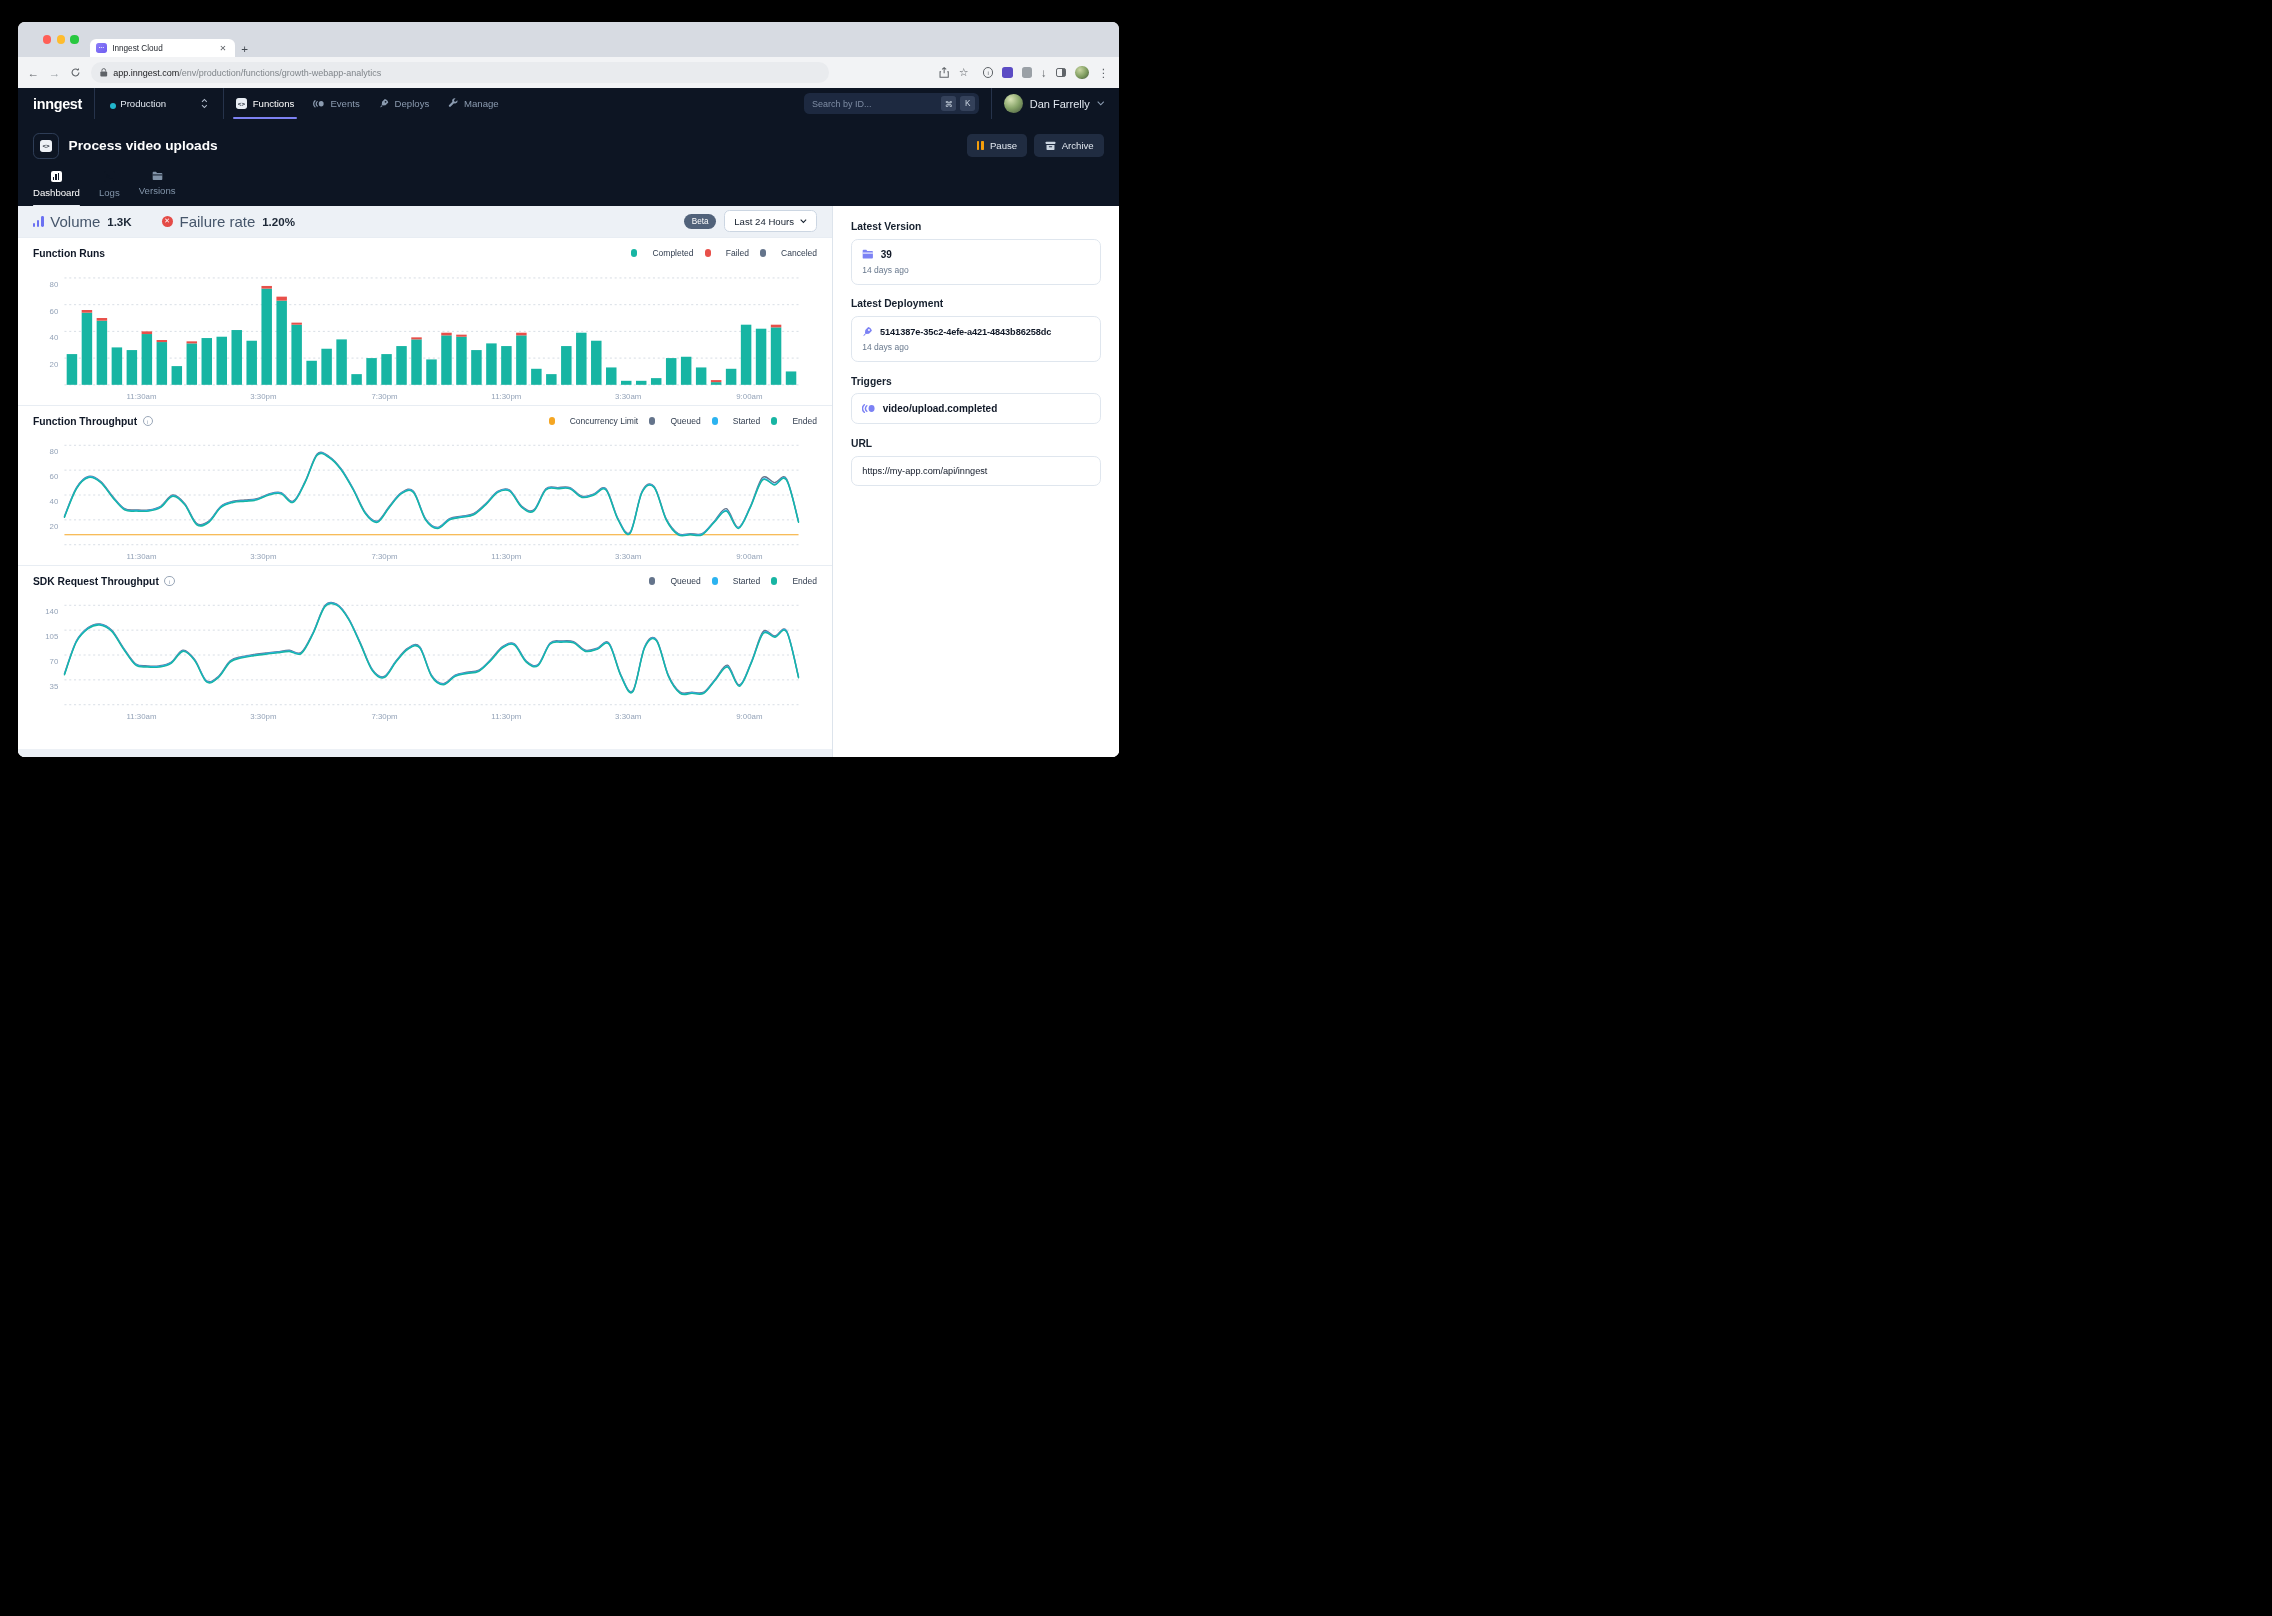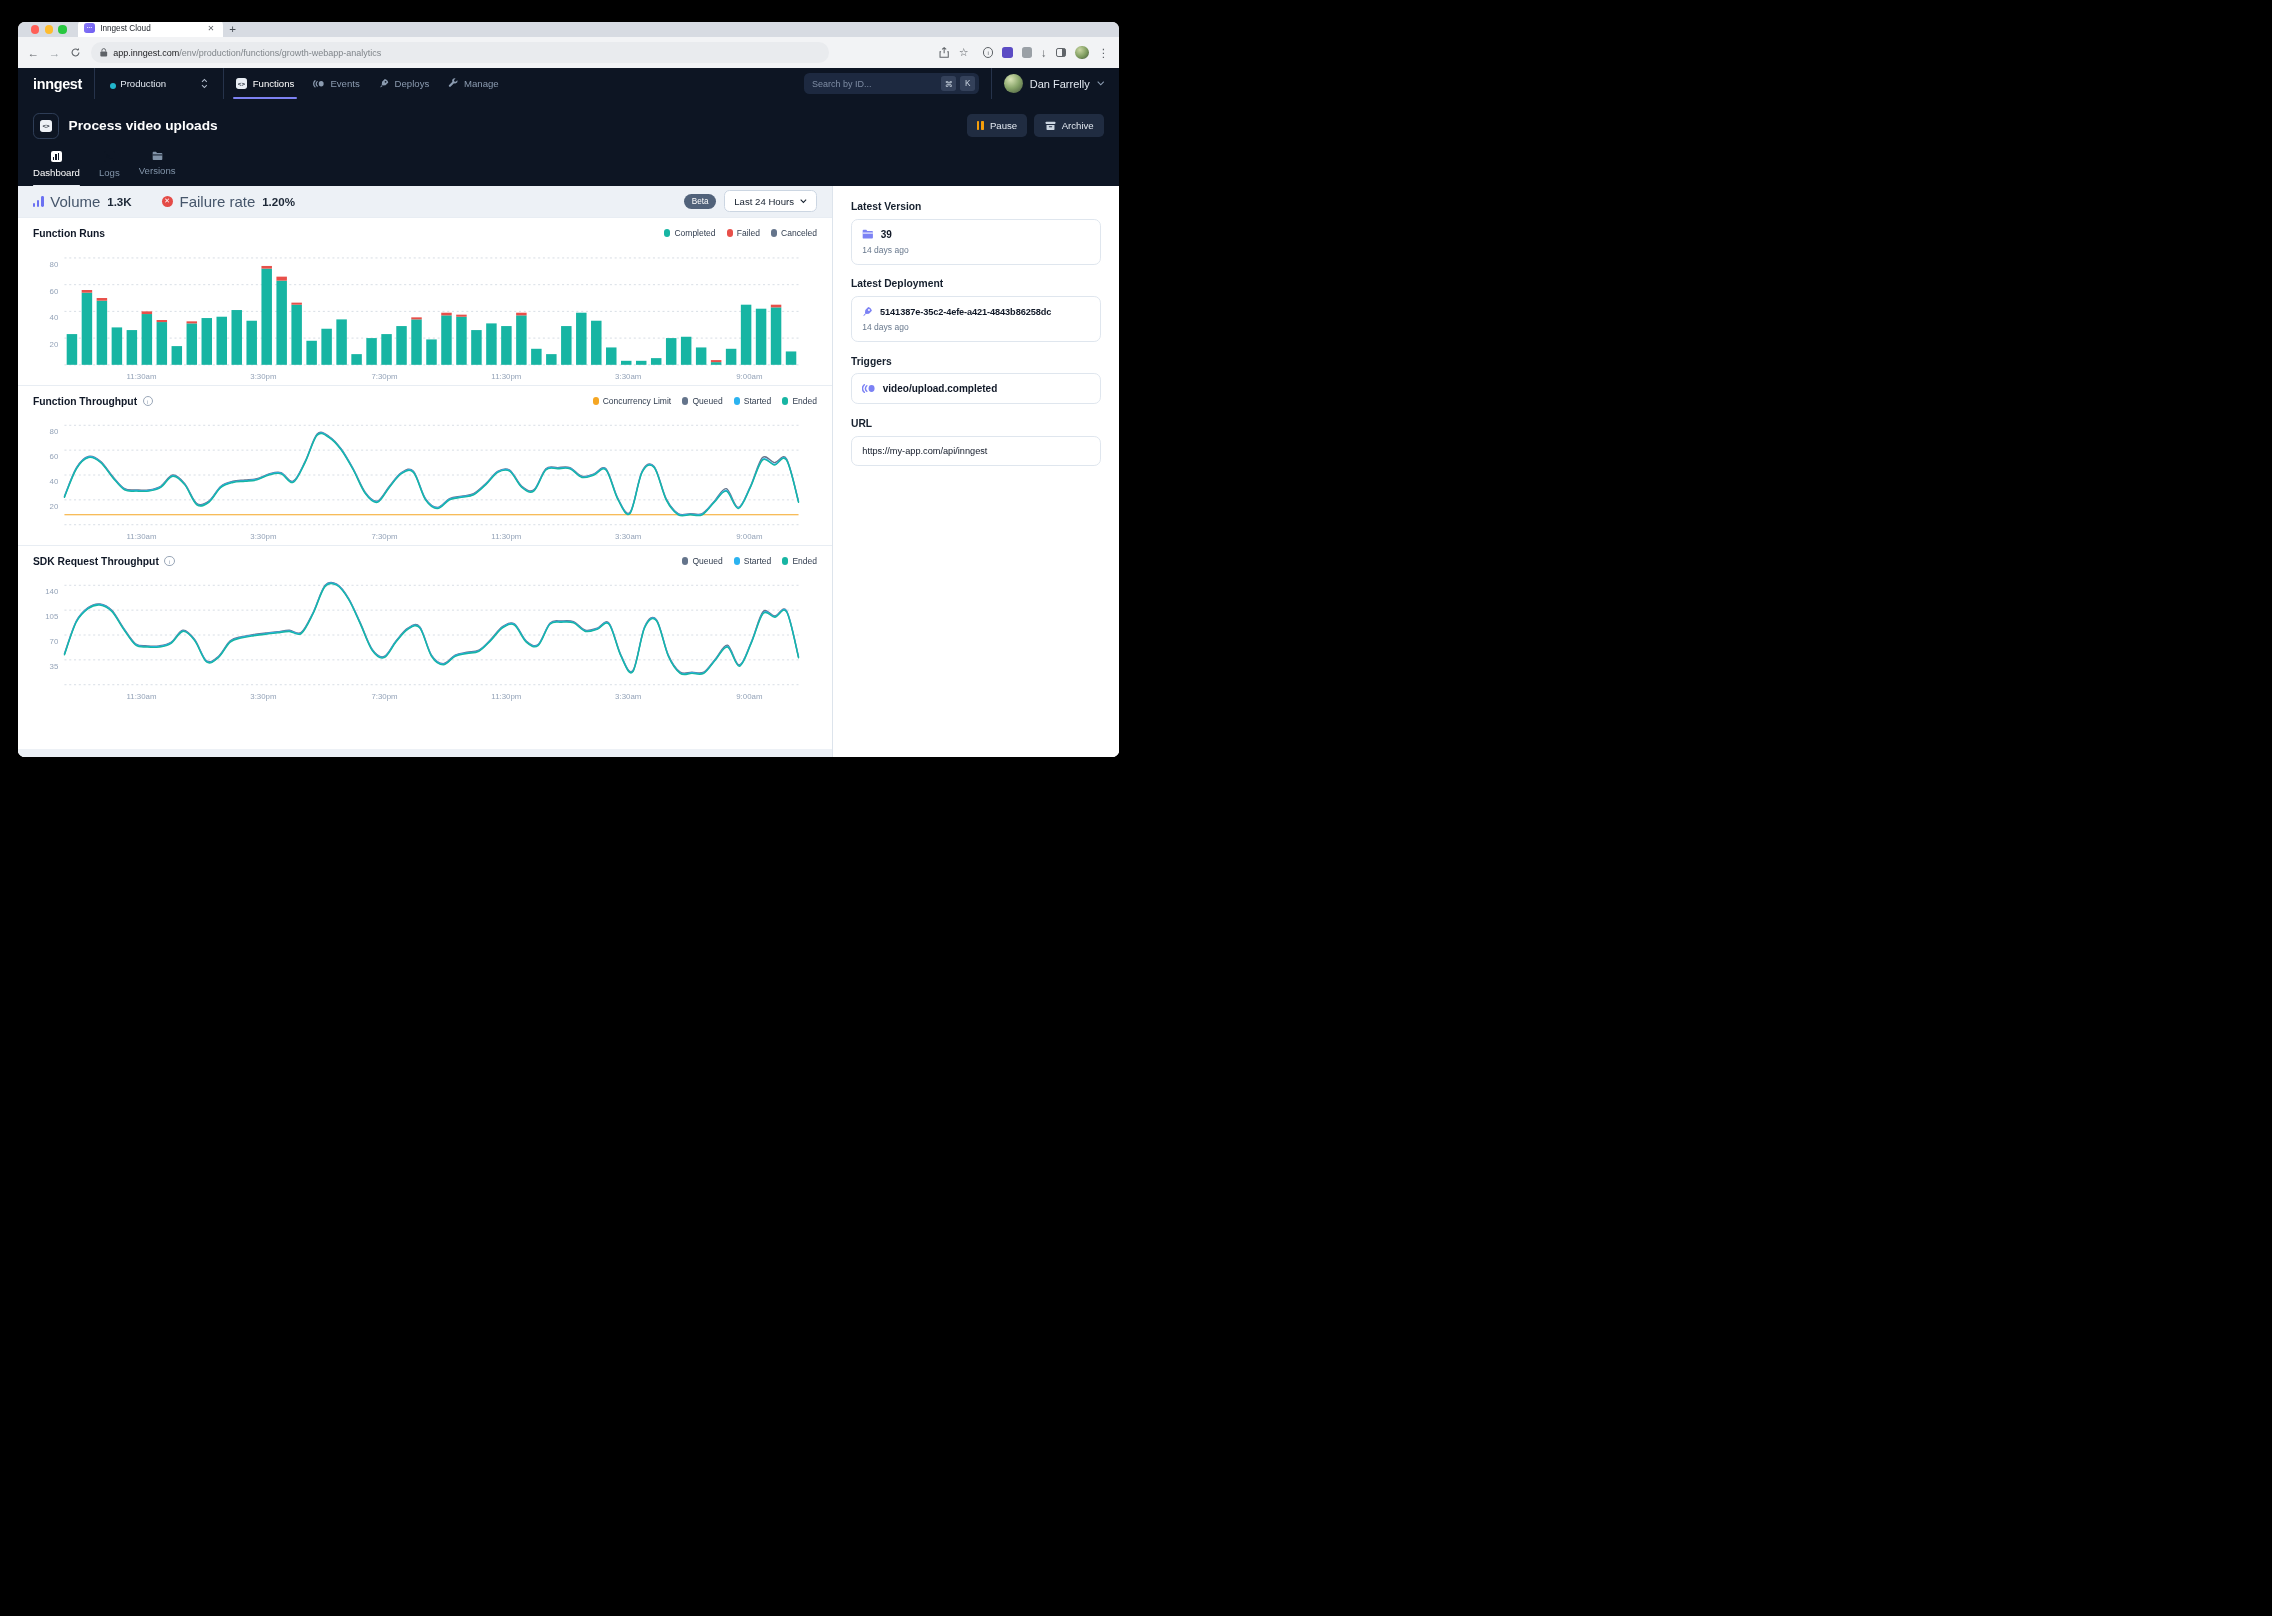--- a/index.html
+++ b/index.html
@@ -1,21 +1,21 @@
 <!DOCTYPE html>
 <html style="font-size:11px"><head>
 <meta charset="utf-8">
 <style>
   * { margin:0; padding:0; box-sizing:border-box; }
   html,body { background:#000; }
   body { width:1136px; height:808px; font-family:"Liberation Sans","DejaVu Sans",sans-serif; position:relative; overflow:hidden; }
   .window { position:absolute; left:18px; top:22px; width:1101px; height:735px; border-radius:6.8px; overflow:hidden; background:#fff; box-shadow:0 12.3px 34px rgba(0,0,0,.6); display:flex; flex-direction:column; }
 
   
-  .tabbar { height:15px; background:#d7dbe2; display:flex; align-items:flex-end; padding-left:13px; flex:none; }
+  .tabbar { height:35px; background:#d7dbe2; display:flex; align-items:flex-end; padding-left:25px; flex:none; }
   .lights { display:flex; gap:5.5px; align-items:center; height:100%; padding-right:11px; }
   .light { width:8.2px; height:8.2px; border-radius:50%; }
   .tab { width:145px; height:18px; background:#fff; border-radius:6.2px 6.2px 0 0; display:flex; align-items:center; gap:5.5px; padding:0 6.8px; }
   .favicon { width:10.3px; height:10.3px; border-radius:2.7px; background:linear-gradient(135deg,#8b7cf8,#6e5df0); position:relative; flex:none; }
   .favicon::after { content:"···"; position:absolute; left:0; right:0; top:-0.7px; text-align:center; color:#fff; font-size:5.5px; font-weight:bold; letter-spacing:0; line-height:10.3px; }
   .tab-title { font-size:8.2px; color:#23272e; flex:1; white-space:nowrap; overflow:hidden; }
   .tab-close { font-size:8.2px; color:#5f6368; padding:0 1.4px; }
   .newtab { font-size:11.6px; color:#444a52; margin:0 0 2.1px 6.8px; }
   .urlbar { height:31px; background:#f2f3f5; display:flex; align-items:center; padding:0 9.6px; gap:9.6px; flex:none; }
   .nav-glyph { font-size:11.6px; color:#5f6368; }
@@ -82,21 +82,21 @@
   .stats-right { margin-left:auto; display:flex; align-items:center; gap:8.2px; }
   .beta-pill { background:#51627a; color:#fff; font-size:8.2px; padding:2.7px 7.5px; border-radius:683px; }
   .range-btn { background:#fff; border:0.7px solid #ccd6e2; border-radius:5.5px; height:22px; display:flex; align-items:center; gap:6.2px; padding:0 9px; font-size:9.6px; color:#16202e; font-weight:500; }
 
   .chart-section { padding:9.6px 15px 1.4px; border-top:0.7px solid #e8edf3; flex:none; }
   .chart-section:first-of-type { border-top:none; }
   .cs-head { display:flex; align-items:center; }
   .cs-title { font-size:10.3px; font-weight:bold; color:#101827; }
   .info-ico { width:10.3px; height:10.3px; border:0.7px solid #9aa7b8; border-radius:50%; color:#9aa7b8; font-size:6.2px; display:inline-flex; align-items:center; justify-content:center; margin-left:5.5px; }
   .legend { margin-left:auto; display:flex; align-items:center; gap:11px; }
-  .legend-item { display:flex; align-items:center; gap:4px; font-size:8.5px; color:#303c4e; }
+  .legend-item { display:flex; align-items:center; gap:15px; font-size:8.5px; color:#303c4e; }
   .legend-dot { width:6.2px; height:8.2px; border-radius:3.4px; }
   .footer-strip { height:8.2px; background:#edf1f6; margin-top:auto; flex:none; }
 
   
   .sidebar { width:286px; background:#fff; padding:15px 18px; overflow:hidden; flex:none; }
   .sb-heading { font-size:10.3px; font-weight:bold; color:#16202e; margin-bottom:6.8px; }
   .sb-card { border:0.7px solid #dfe6ee; border-radius:6.8px; padding:9px 10.3px; margin-bottom:13.7px; background:#fff; }
   .sb-main { display:flex; align-items:center; gap:6.8px; font-size:10px; font-weight:bold; color:#101827; white-space:nowrap; }
   .sb-sub { font-size:8.5px; color:#68788d; margin-top:4.8px; }
   .hash { font-size:9.2px; letter-spacing:-0.1px; }

